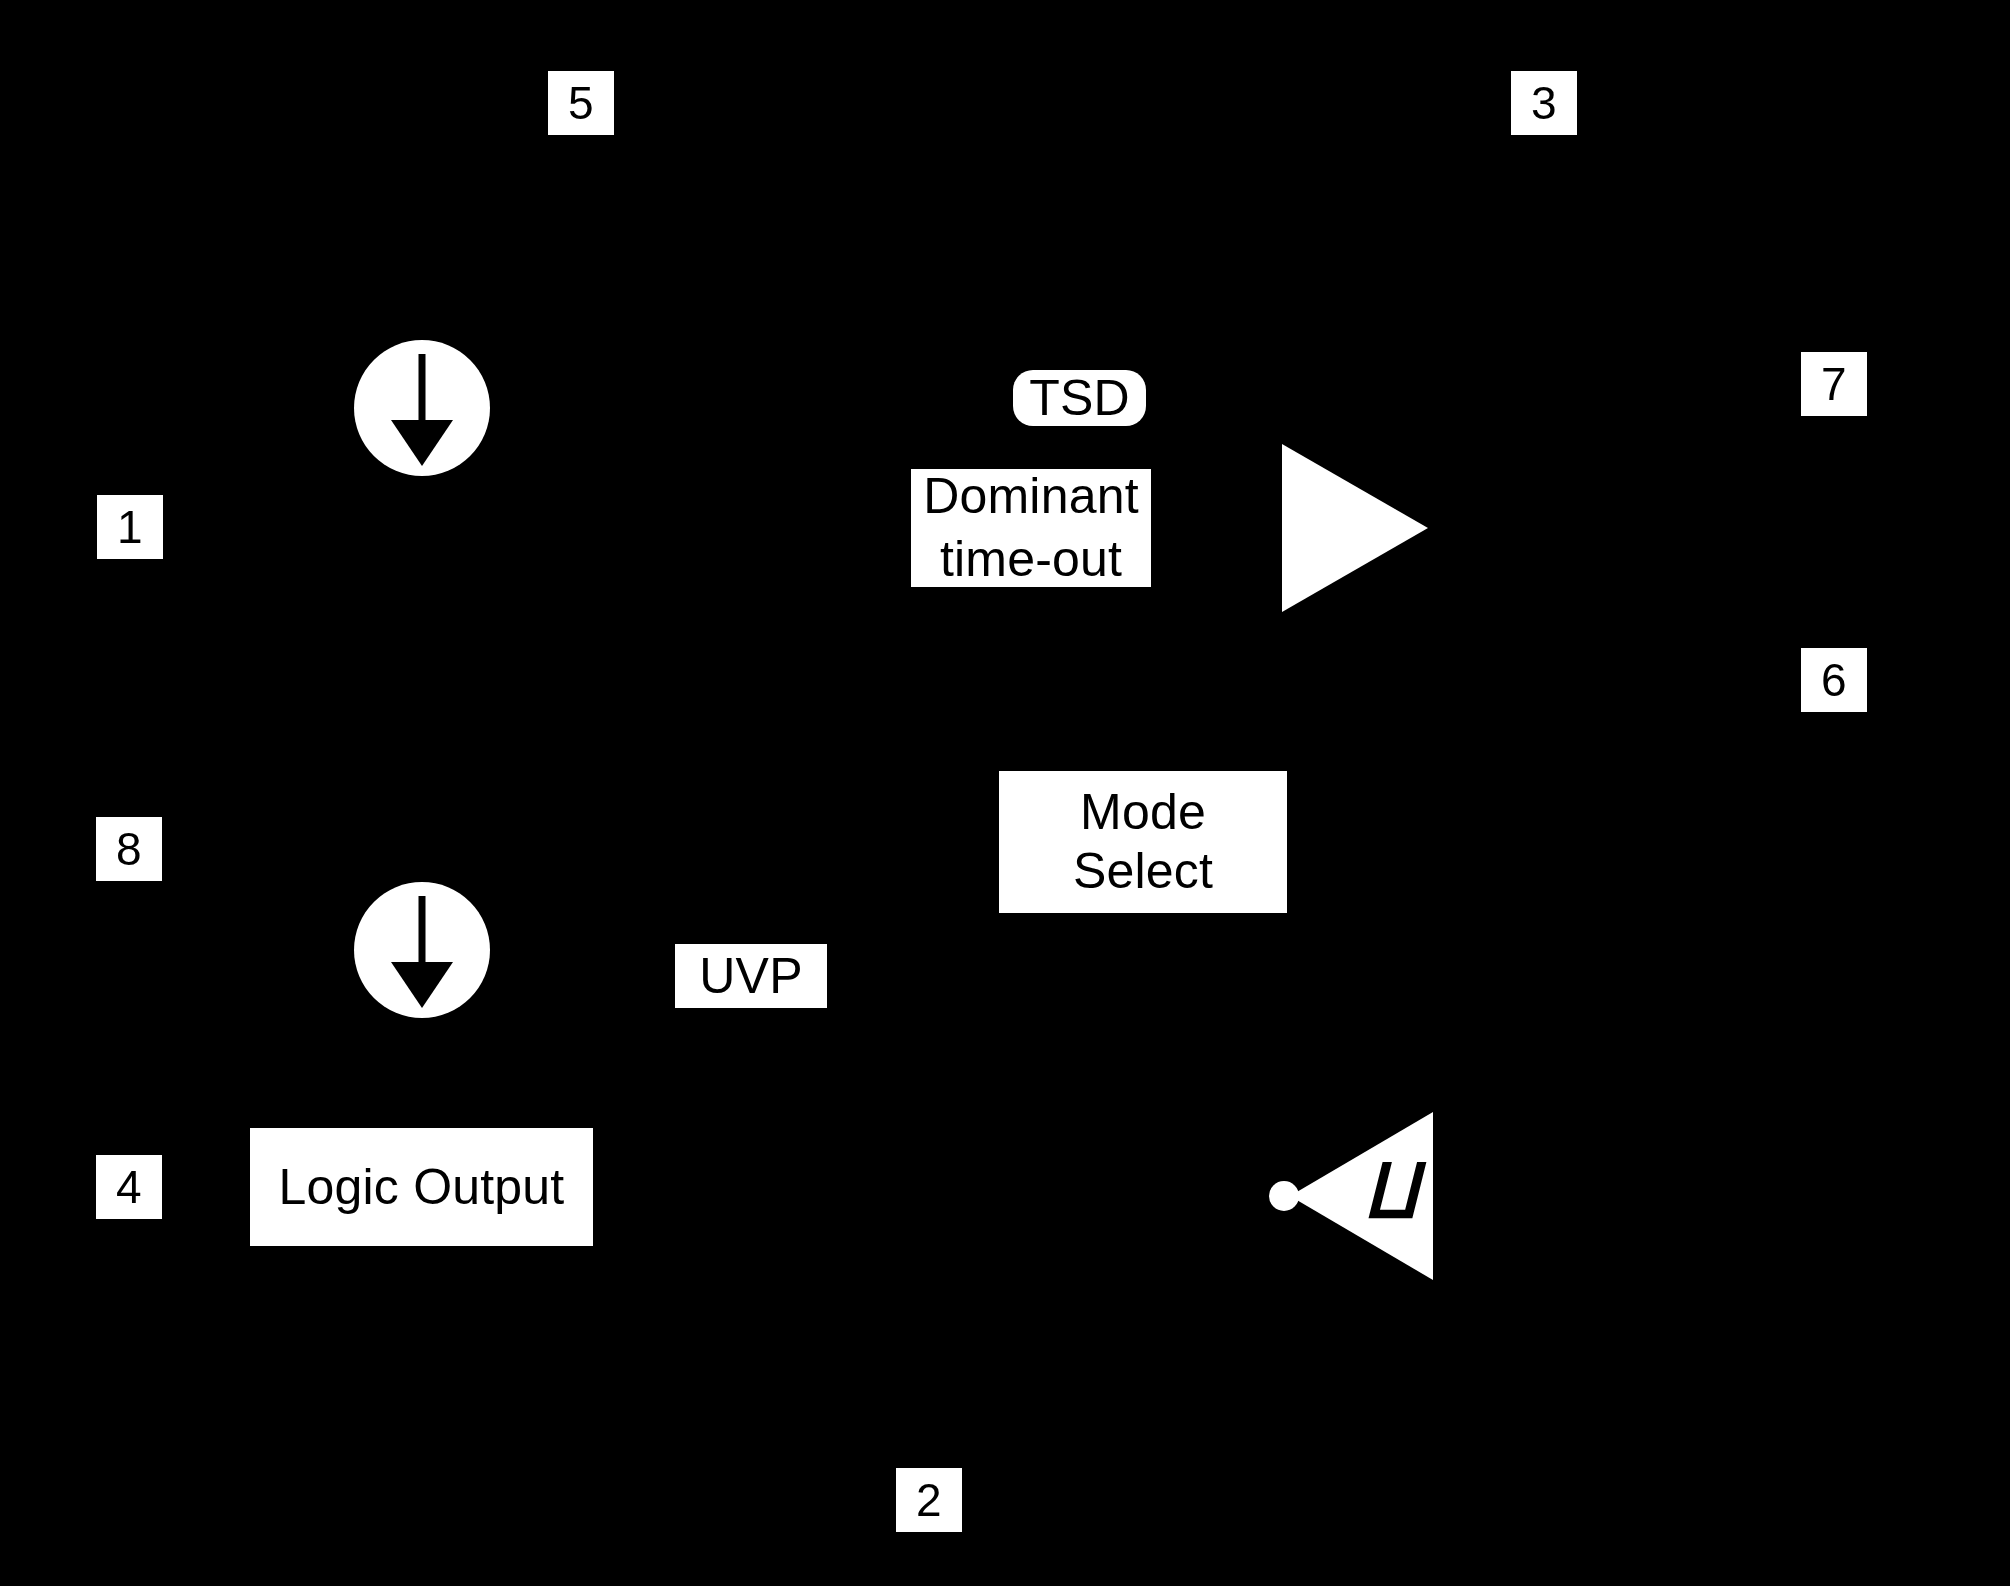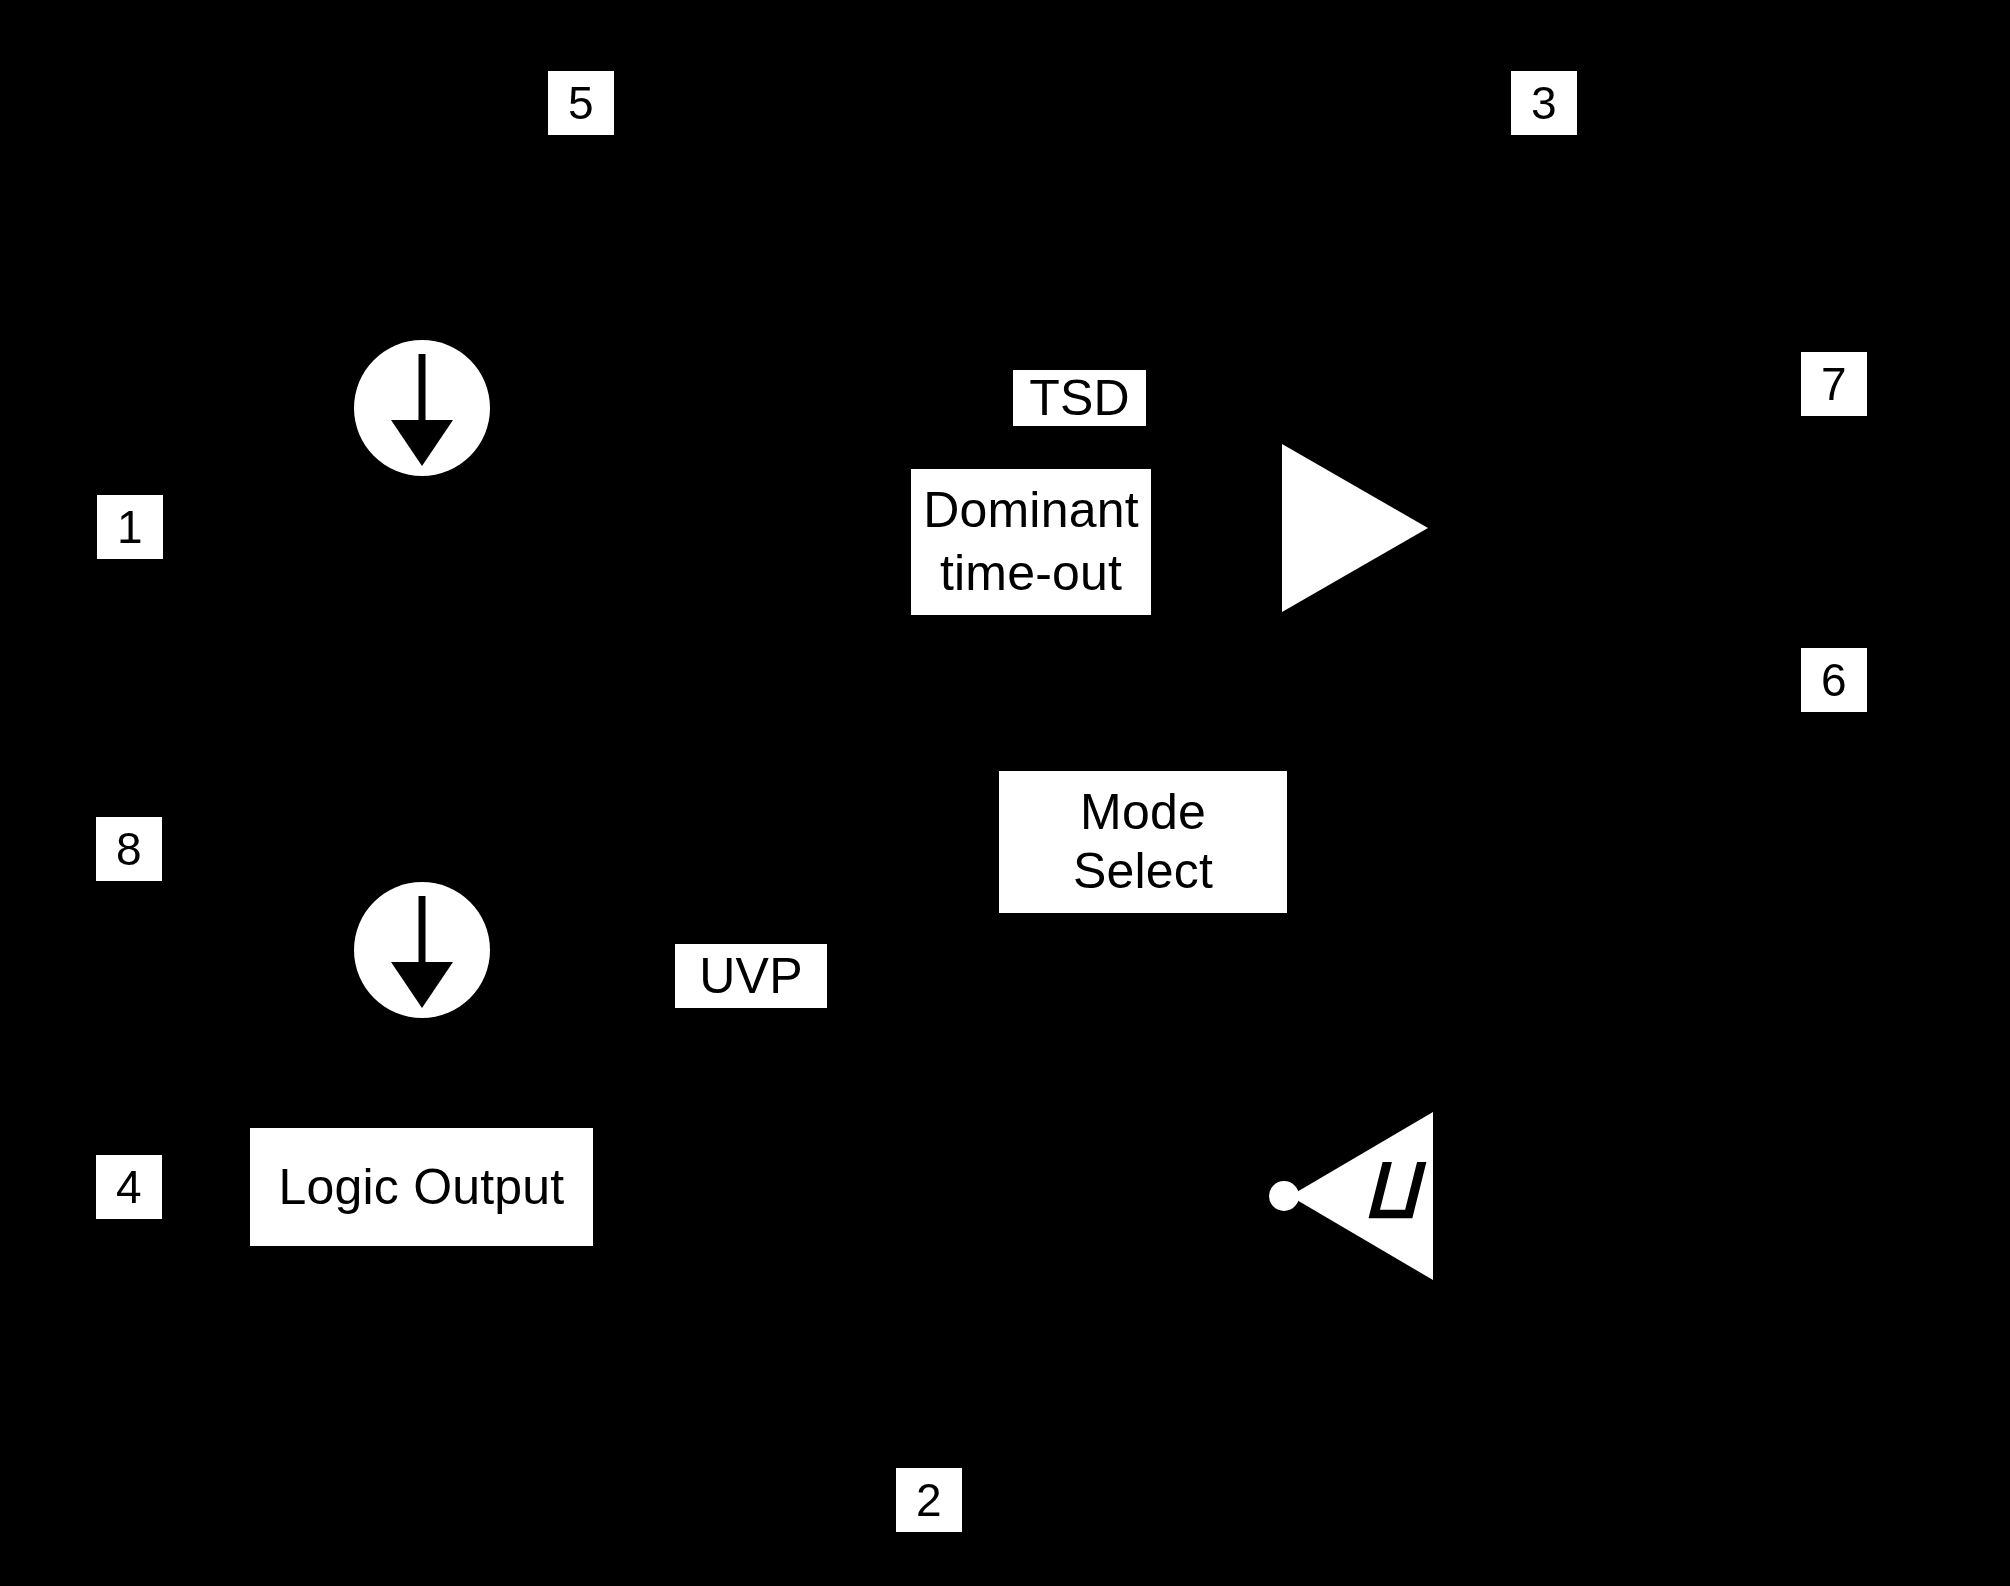--- a/index.html
+++ b/index.html
@@ -139,23 +139,23 @@
   <div class="cur-src" style="left:354px; top:340px;">
     <div class="shaft"></div>
     <div class="head"></div>
   </div>
 
   <div class="cur-src" style="left:354px; top:882px;">
     <div class="shaft"></div>
     <div class="head"></div>
   </div>
 
-  <div class="plate block" style="left:1013px; top:370px; width:133px; height:56px;">TSD</div>
+  <div class="plate block" style="left:1013px; top:370px; width:133px; height:56px;border-radius:20px;">TSD</div>
 
-  <div class="plate block two-line" style="left:911px; top:469px; width:240px; height:146px;">
+  <div class="plate block two-line" style="left:911px; top:469px; width:240px; height:118px;">
     <span>Dominant</span>
     <span>time-out</span>
   </div>
 
   <div class="plate block" style="left:999px; top:771px; width:288px; height:142px;">Mode Select</div>
 
   <div class="plate block" style="left:675px; top:944px; width:152px; height:64px;">UVP</div>
 
   <div class="plate block" style="left:250px; top:1128px; width:343px; height:118px;text-align:center;">Logic Output</div>
 

